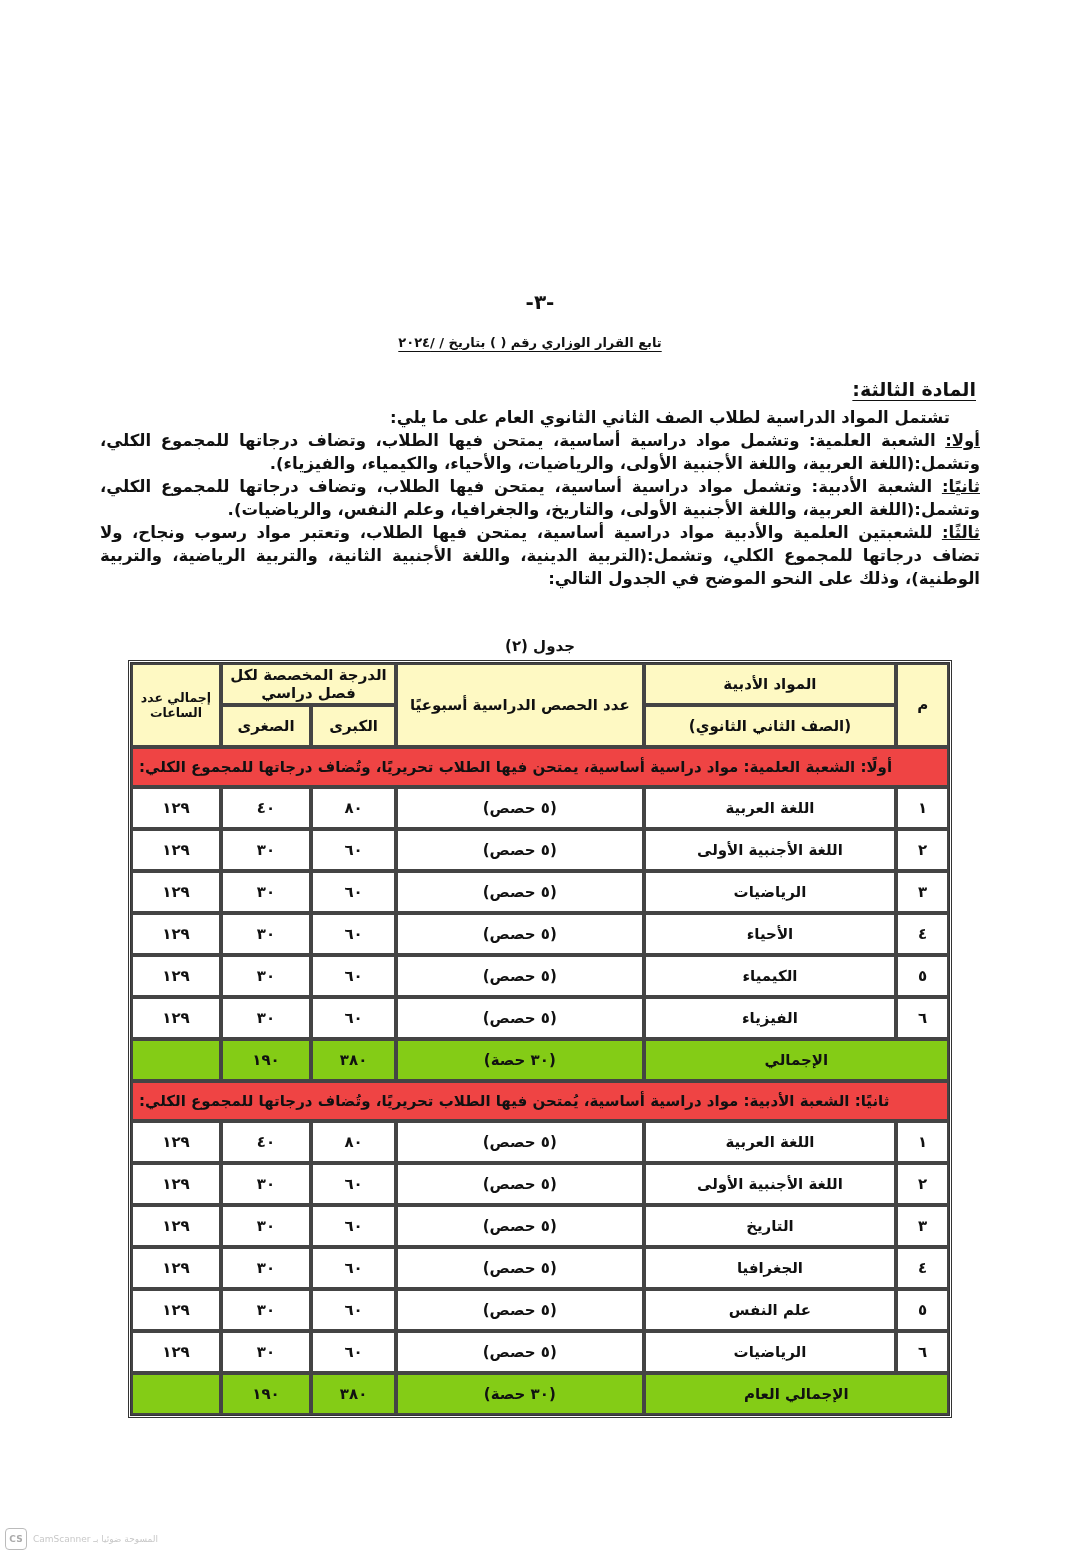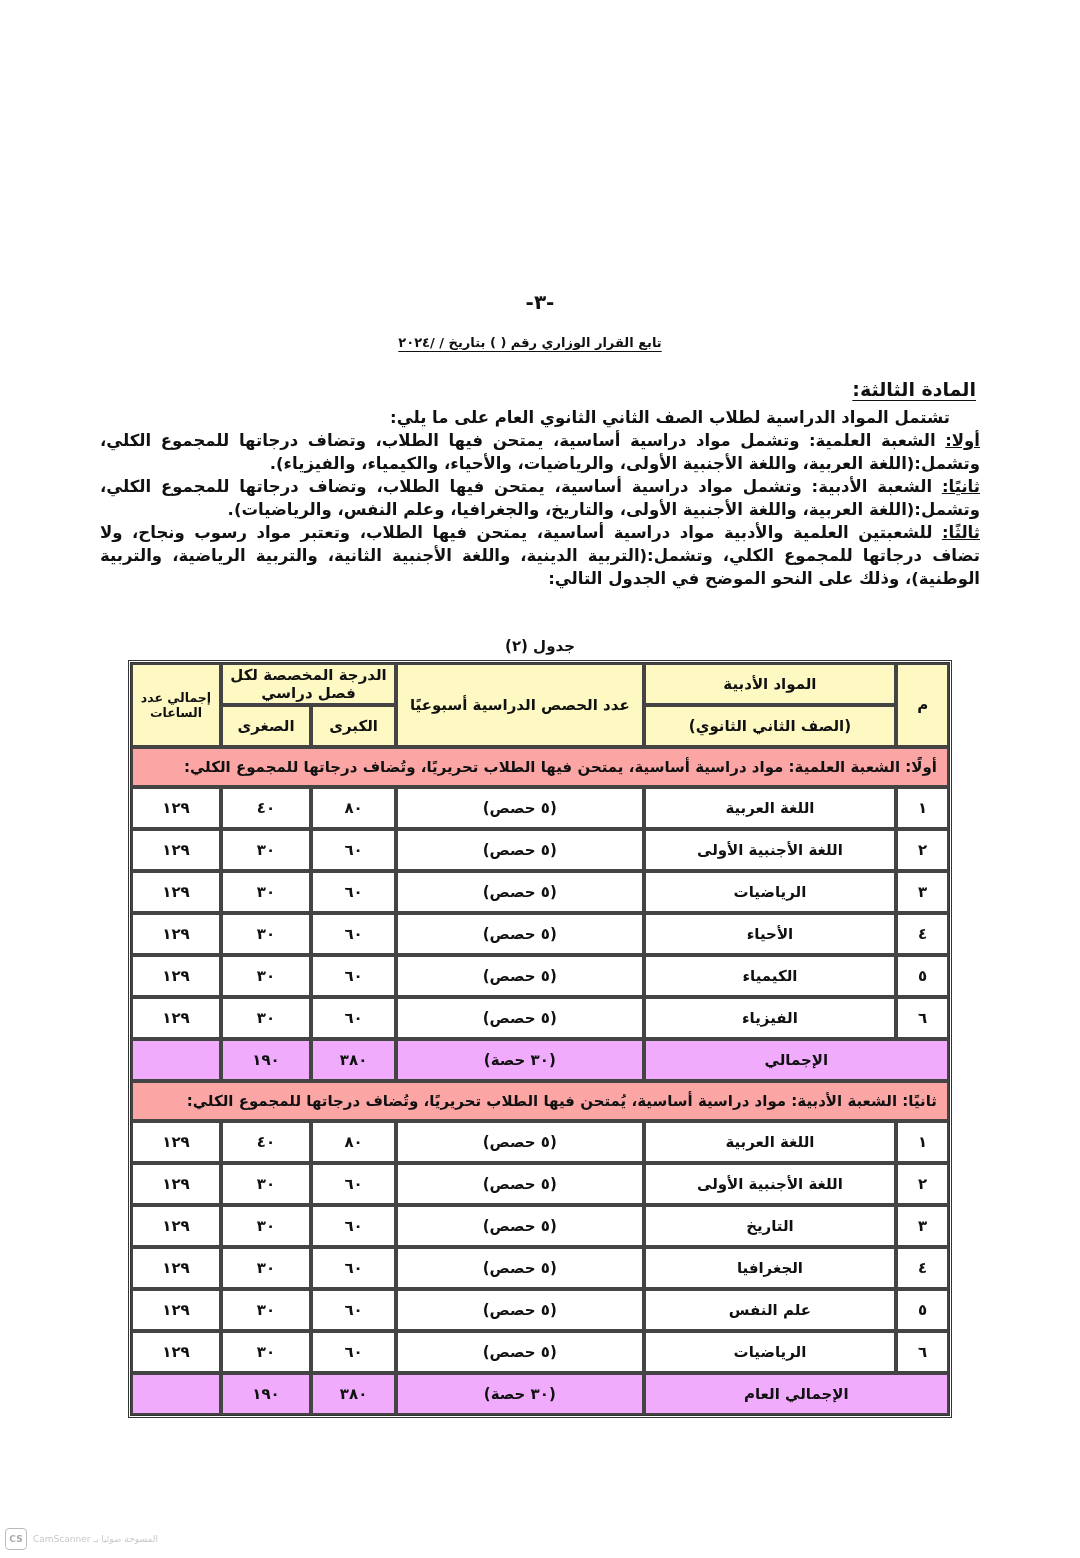--- a/index.html
+++ b/index.html
@@ -33,23 +33,23 @@
   table.grades {
     position:absolute; top:660px; left:128px; width:824px;
     border-collapse:separate; border-spacing:0; direction:rtl;
     border:3px double #333; font-size:15px; font-weight:bold;
   }
   table.grades td, table.grades th {
     border:2px solid #444; text-align:center; padding:0 6px; height:38px;
   }
   table.grades th { font-weight:bold; background:#fef9c3; }
   table.grades tr.section td {
-    background:#fca5a5; text-align:right; height:36px; padding-right:10px;
-  }
-  table.grades tr.total td { background:#f0abfc; }
+    background:#ef4444; text-align:left; height:36px; padding-right:10px;
+  }
+  table.grades tr.total td { background:#84cc16; }
   .col-m { width:38px; }
   .col-subj { width:245px; }
   .col-periods { width:240px; }
   .col-max { width:70px; }
   .col-min { width:75px; }
   .col-hours { width:75px; }
   .small { font-size:12.5px; }
   .watermark {
     position:absolute; top:1528px; left:5px; display:flex; align-items:center; gap:6px;
     font-size:9px; color:#c8c8c8;

